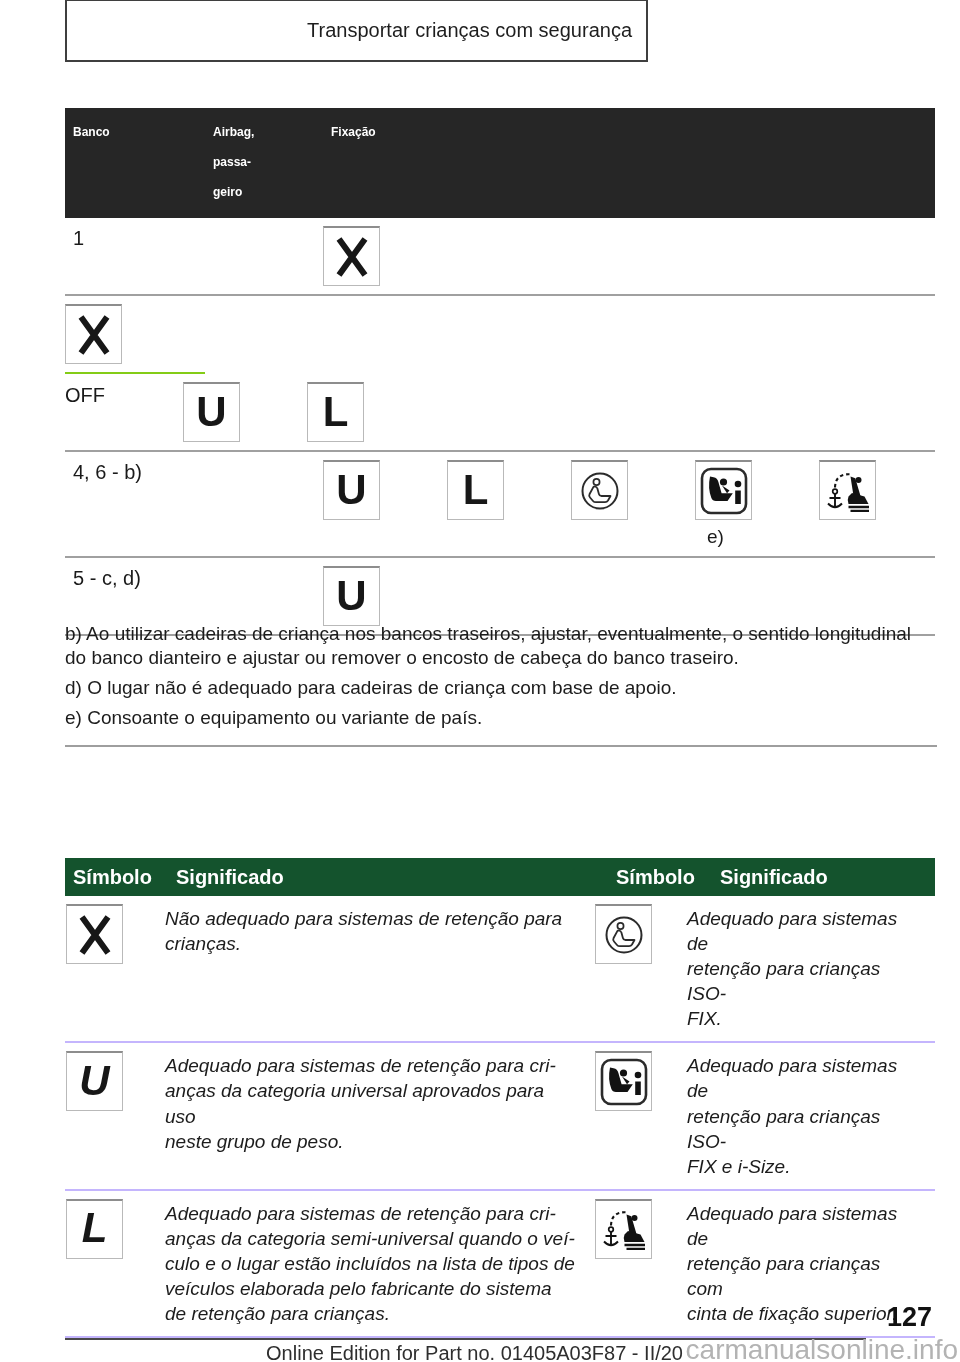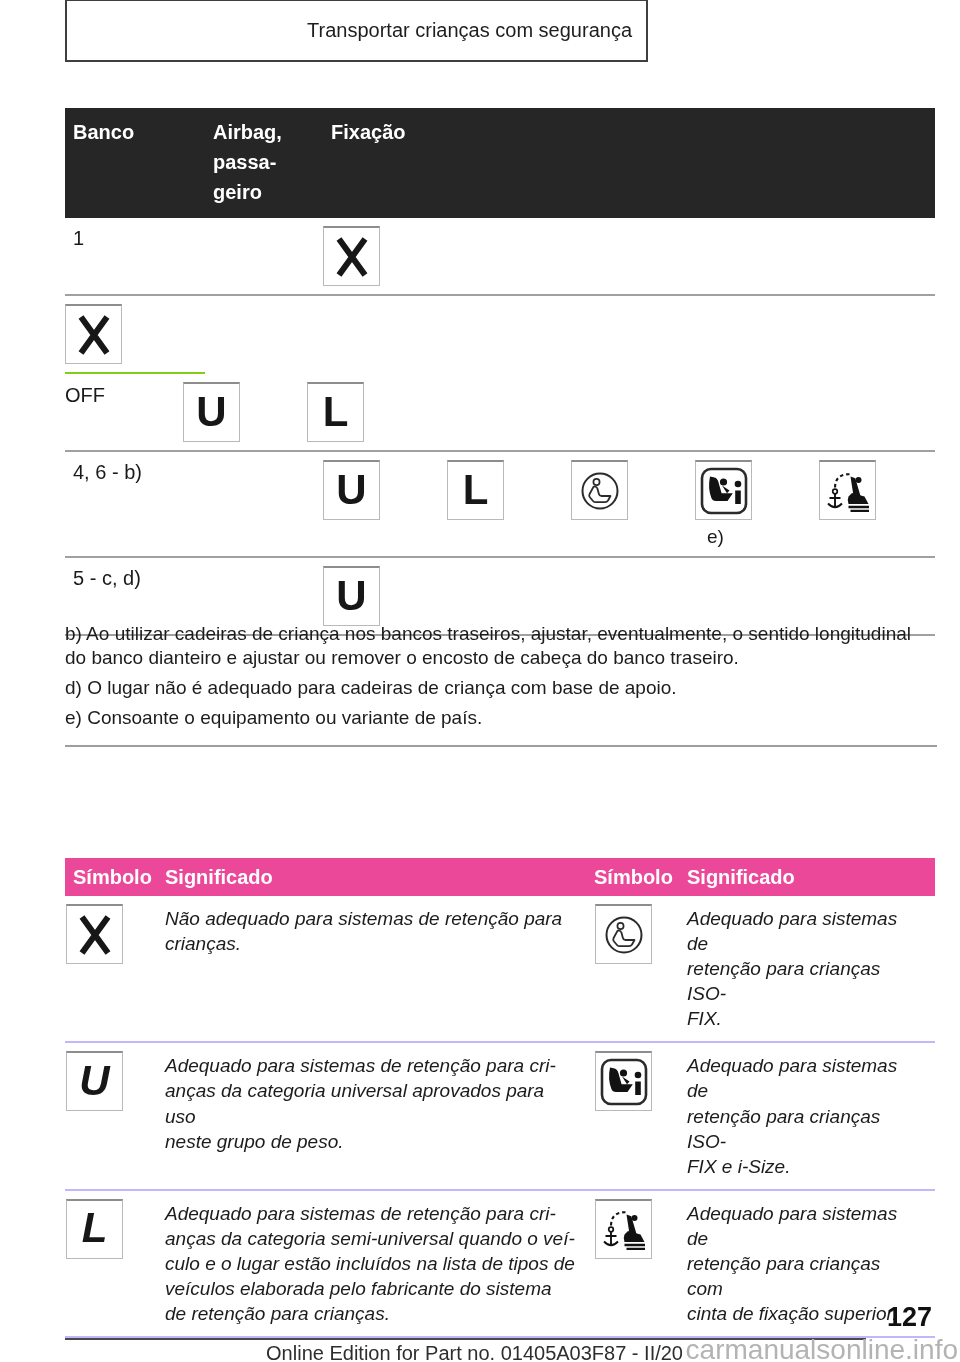--- a/index.html
+++ b/index.html
@@ -19,21 +19,21 @@
   }
   .sectionbox{
     margin-left:12px;flex:1;background:#262626;color:#ffffff;
     display:flex;align-items:center;justify-content:flex-end;
     padding-right:26px;font-size:21px;font-weight:bold;letter-spacing:.5px;
   }
 
   
   .seat-table{position:absolute;left:65px;top:108px;width:870px;}
   .st-header{
-    background:#262626;color:#fff;font-weight:bold;font-size:20px;
+    background:#262626;color:#fff;font-weight:bold;font-size:12px;
     display:grid;grid-template-columns:140px 118px 1fr;
     padding:9px 0 11px;line-height:30px;
   }
   .st-header>div{padding-left:8px;}
   .st-row{display:grid;grid-template-columns:140px 1fr;border-bottom:2px solid #a0a0a0;}
   .banco-cell{font-size:20px;padding:9px 0 0 8px;}
   .subrow{display:grid;grid-template-columns:118px 1fr;min-height:75px;box-sizing:border-box;padding:8px 0 8px;}
   .subrow + .subrow{border-top:2px solid #84cc16;}
   .airbag-cell{font-size:20px;padding-top:2px;}
   .symbols{display:flex;align-items:flex-start;}
@@ -52,22 +52,22 @@
   
   .footnotes{
     position:absolute;left:65px;top:622px;width:872px;
     border-bottom:2px solid #9e9e9e;padding-bottom:8px;
   }
   .footnotes p{font-size:19px;line-height:1.27;margin:0 0 6px;color:#1c1c1c;}
 
   
   .symbol-table{position:absolute;left:65px;top:858px;width:870px;}
   .sym-header{
-    background:#ec4899;color:#fff;font-weight:bold;font-size:20px;height:38px;
-    display:grid;grid-template-columns:100px 429px 93px 1fr;align-items:center;
+    background:#14532d;color:#fff;font-weight:bold;font-size:20px;height:38px;
+    display:grid;grid-template-columns:100px 429px 93px 1fr;align-items:center;gap:11px;
   }
   .sym-header>div:first-child{padding-left:8px;}
   .sym-row{
     display:grid;grid-template-columns:100px 429px 93px 1fr;
     border-bottom:2px solid #c4b5fd;padding:8px 0 10px;box-sizing:border-box;font-style:italic;
   }
   .sym-row .ibox{margin-left:1px;}
   .sym-text{font-size:19px;line-height:1.32;padding:2px 14px 0 0;color:#1c1c1c;}
 
   

